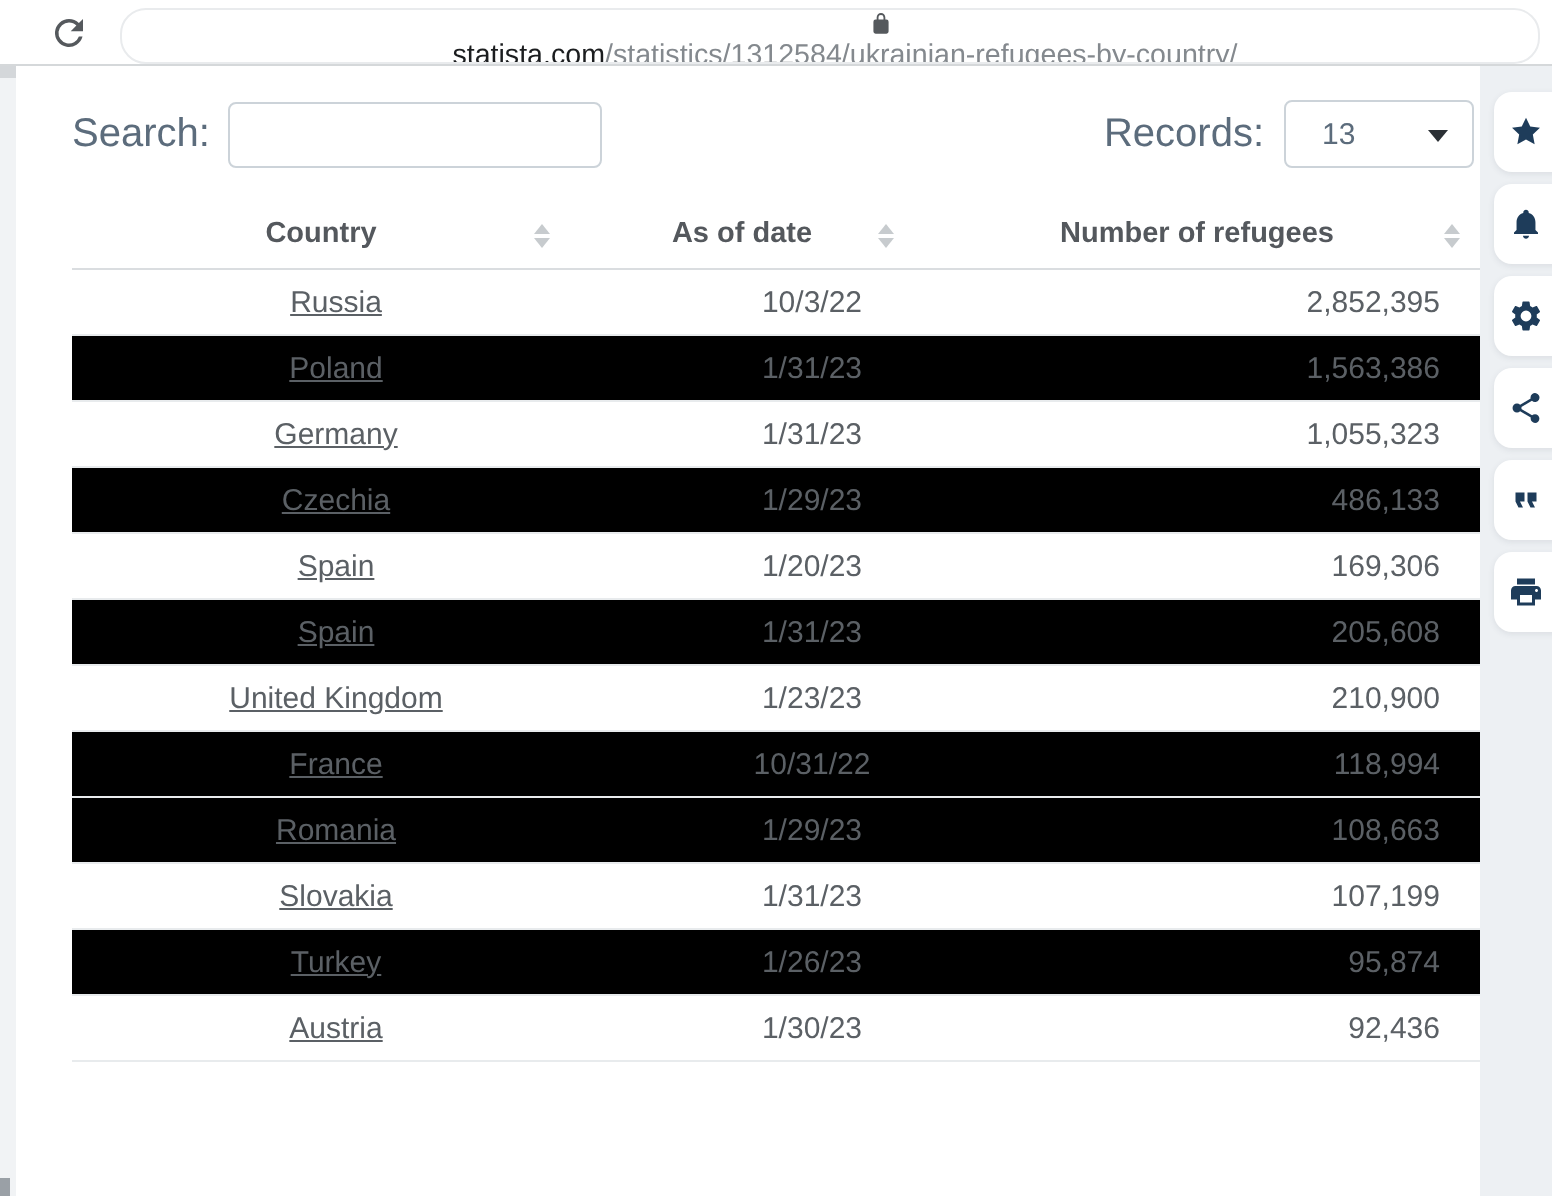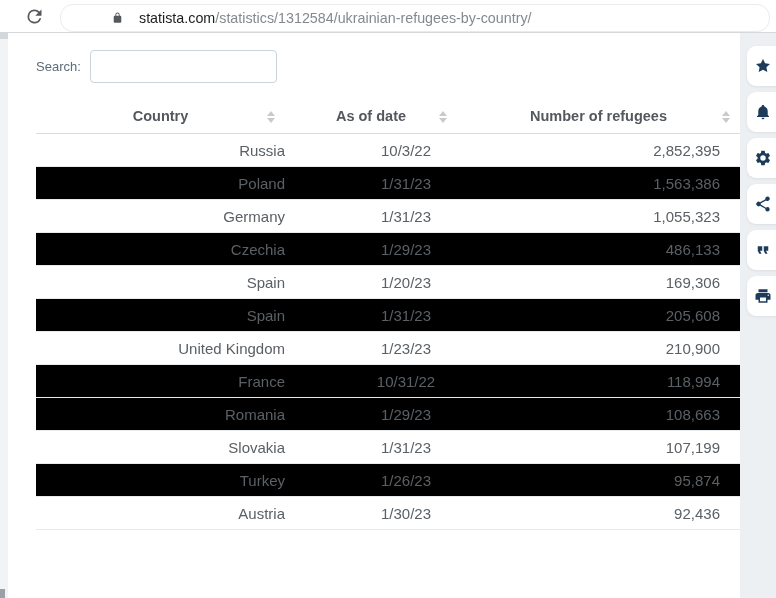--- a/index.html
+++ b/index.html
@@ -12,21 +12,21 @@
   
   .chrome {
     position:absolute; top:0; left:0; width:776px; height:33px;
     background:#ffffff; border-bottom:1px solid #d5d8da;
     display:flex; align-items:center;
   }
   .reload-btn { position:absolute; left:24px; top:6px; width:21px; height:21px; cursor:pointer; }
   .omnibox {
     position:absolute; left:60px; top:4px; width:710px; height:28px;
     border:1px solid #e9ebed; border-radius:13px; background:#fff;
-    display:flex; align-items:center;
+    display:flex; align-items:center;flex-direction:column;
   }
   .lock { margin-left:50px; width:13px; height:15px; flex:0 0 auto; }
   .url { margin-left:15px; font-size:14.3px; white-space:nowrap; overflow:hidden; }
   .url .host { color:#1b1d1f; }
   .url .path { color:#84898e; }
 
   
   .left-strip { position:absolute; left:0; top:33px; width:8px; height:565px; background:#f1f3f5; }
   .left-strip::before { content:""; position:absolute; top:0; left:0; width:8px; height:6px; background:#d4d7da; }
   .left-strip::after  { content:""; position:absolute; bottom:0; left:0; width:5px; height:9px; background:#9aa0a6; }
@@ -45,21 +45,21 @@
   }
   .rail-btn svg { width:18px; height:18px; fill:#1e3c5a; }
 
   
   .content {
     position:absolute; left:8px; top:33px; width:732px; height:565px;
     background:#ffffff; padding:17px 0 0 28px;
   }
 
   .controls { display:flex; align-items:center; justify-content:space-between; width:704px; }
-  .ctl-label { font-size:13px; color:#5c6c7c; }
+  .ctl-label { font-size:20px; color:#5c6c7c; }
   .search-group, .records-group { display:flex; align-items:center; }
   .search-input {
     margin-left:9px; width:187px; height:33px;
     border:1px solid #ccd3d9; border-radius:4px; background:#fff;
     font-size:15px; color:#5c6c7c; padding:0 8px; outline:none;
   }
   .records-select {
     margin-left:10px; margin-right:3px; width:95px; height:34px;
     border:1px solid #ccd3d9; border-radius:4px; background:#fff;
     display:flex; align-items:center; cursor:pointer; position:relative;
@@ -83,21 +83,21 @@
           display:flex; flex-direction:column; gap:2px; }
   .sort i { display:block; width:0; height:0; border-left:4.5px solid transparent; border-right:4.5px solid transparent; }
   .sort .up   { border-bottom:5px solid #c7cbce; }
   .sort .down { border-top:5px solid #c7cbce; }
 
   tbody td {
     font-size:15px; color:#5b6065; padding:7.5px 0;
     border-bottom:1px solid #e8ebed; background:transparent;
   }
   tbody tr.stripe td { background:#000000; }
-  td.td-country { padding-left:15px; text-align:right; }
+  td.td-country { padding-left:15px; text-align:center;text-decoration:underline; }
   td.td-date    { text-align:center; padding-left:70px; }
   td.td-num     { text-align:right; padding-right:20px; }
 
   .gray-icon { fill:#55595d; }
 </style>
 </head>
 <body>
 
 <div class="chrome">
   <span class="reload-btn">
@@ -149,20 +149,27 @@
       </svg>
   </button>
 </div>
 
 <div class="content">
 
   <div class="controls">
     <div class="search-group">
       <span class="ctl-label">Search:</span>
       <input class="search-input" type="text" value="" style="">
+    </div>
+    <div class="records-group">
+      <span class="ctl-label">Records:</span>
+      <div class="records-select">
+        <span class="records-value">13</span>
+        <span class="caret-down"></span>
+      </div>
     </div>
   </div>
 
   <table>
     <colgroup>
         <col class="c1">
         <col class="c2">
         <col class="c3">
       </colgroup>
     <thead>

